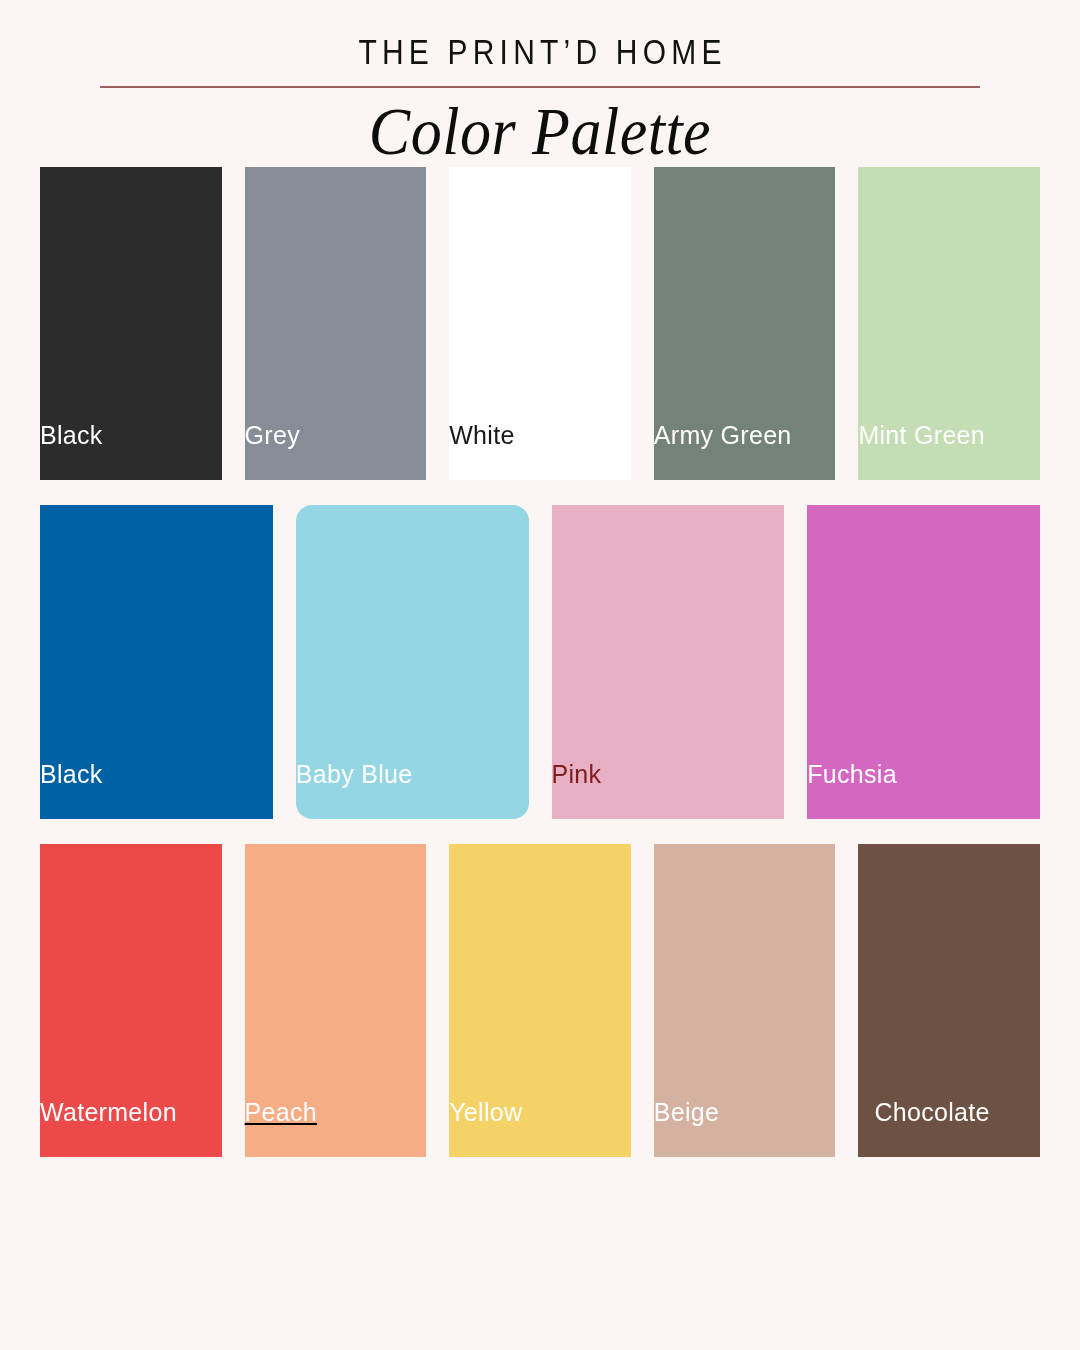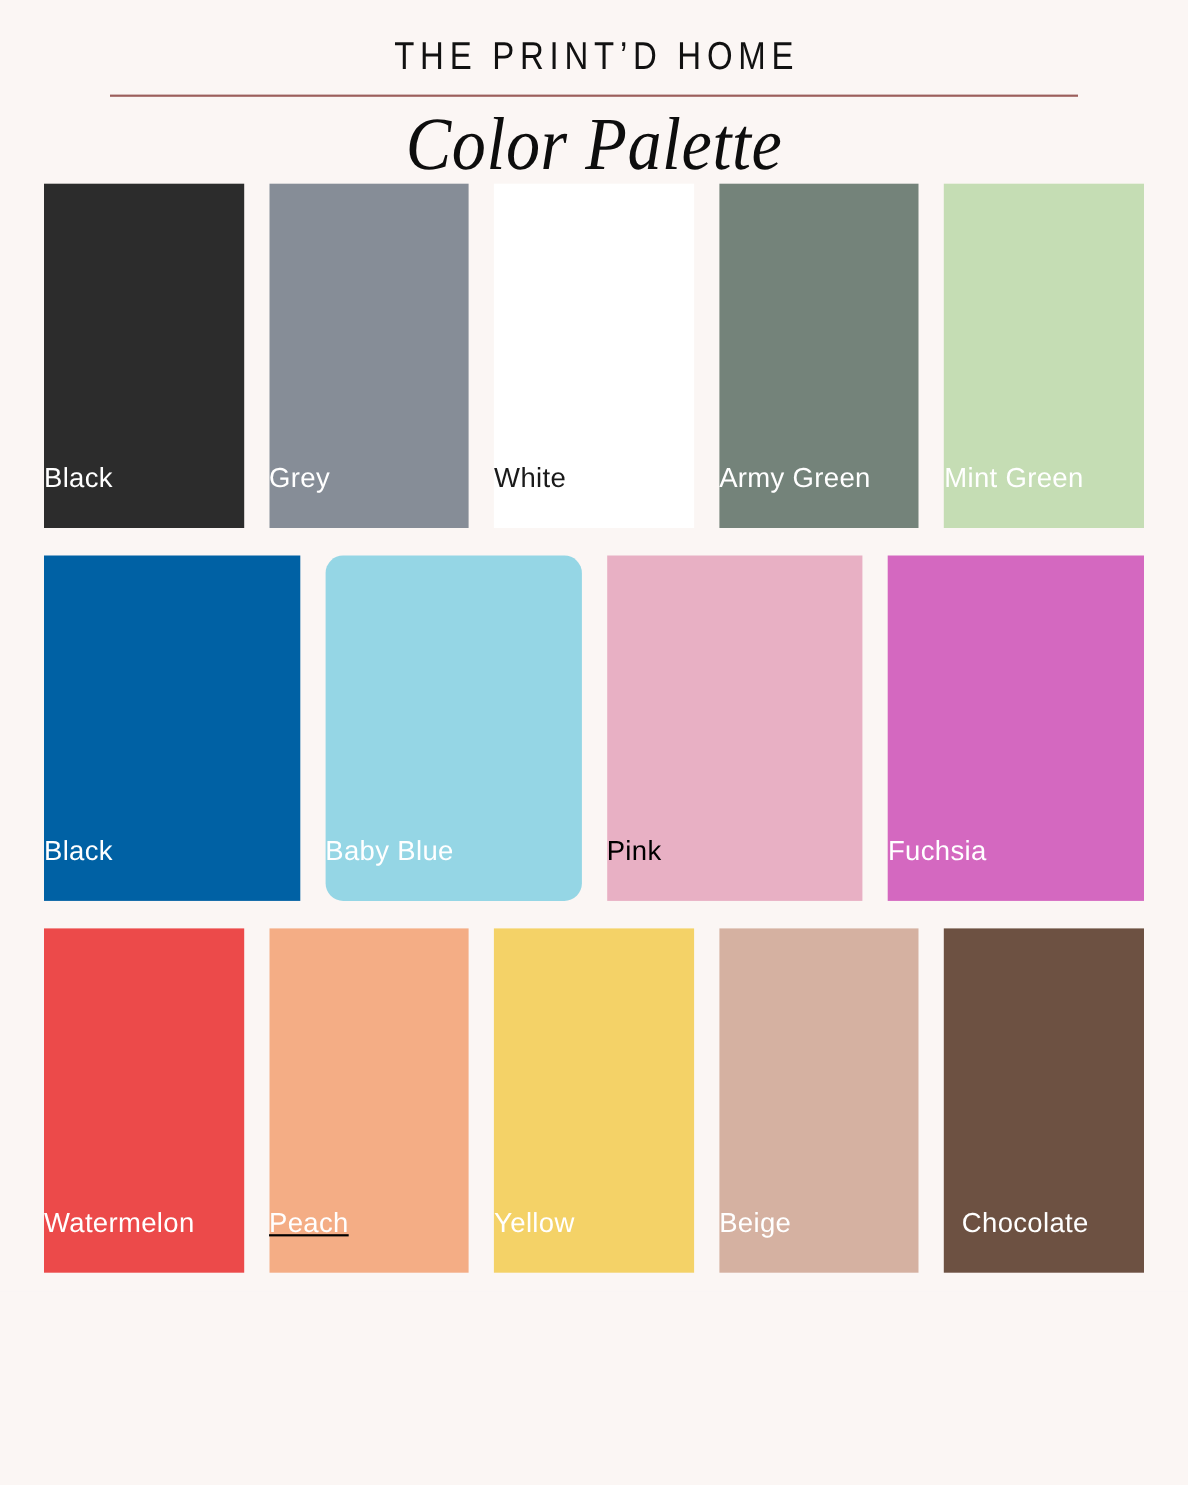--- a/index.html
+++ b/index.html
@@ -142,21 +142,21 @@
     </div>
 
     <div class="row">
       <div class="swatch" style="background: rgb(0, 97, 164);">
         <span class="swatch-label" style="color: rgb(255, 255, 255);">Black</span>
       </div>
       <div class="swatch" style="background: rgb(149, 214, 229); border-radius: 16px;">
         <span class="swatch-label" style="color: rgb(255, 255, 255);">Baby Blue</span>
       </div>
       <div class="swatch" style="background: rgb(232, 176, 196);">
-        <span class="swatch-label" style="color: #000000;">Pink</span>
+        <span class="swatch-label" style="color: #7f1d1d;">Pink</span>
       </div>
       <div class="swatch" style="background: rgb(212, 104, 192);">
         <span class="swatch-label" style="color: rgb(255, 255, 255);">Fuchsia</span>
       </div>
     </div>
 
     <div class="row">
       <div class="swatch" style="background: rgb(236, 74, 74);">
         <span class="swatch-label" style="color: rgb(255, 255, 255);">Watermelon</span>
       </div>

